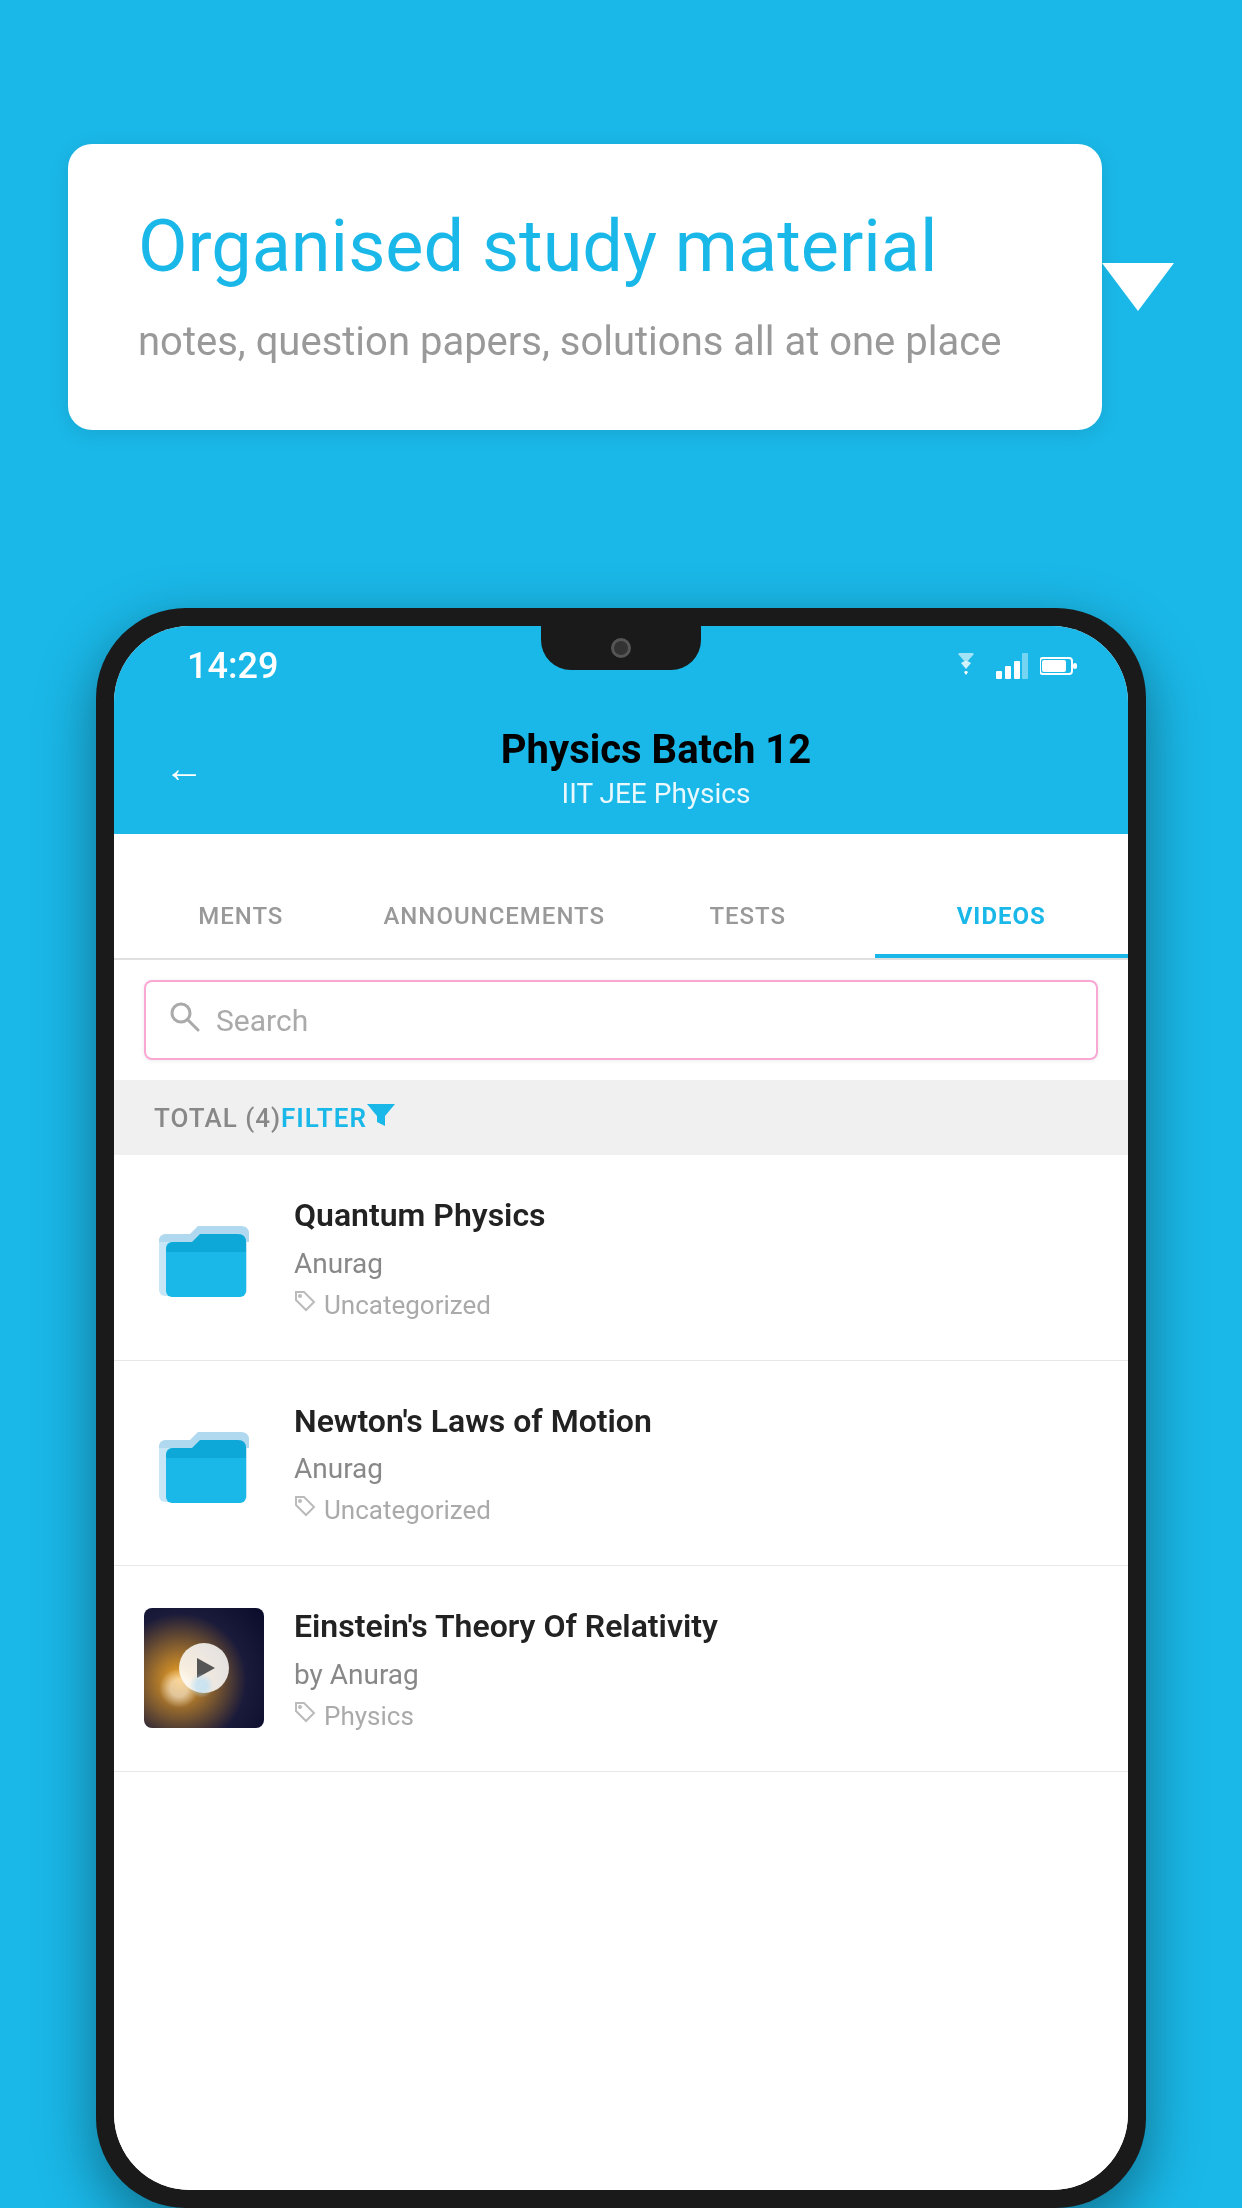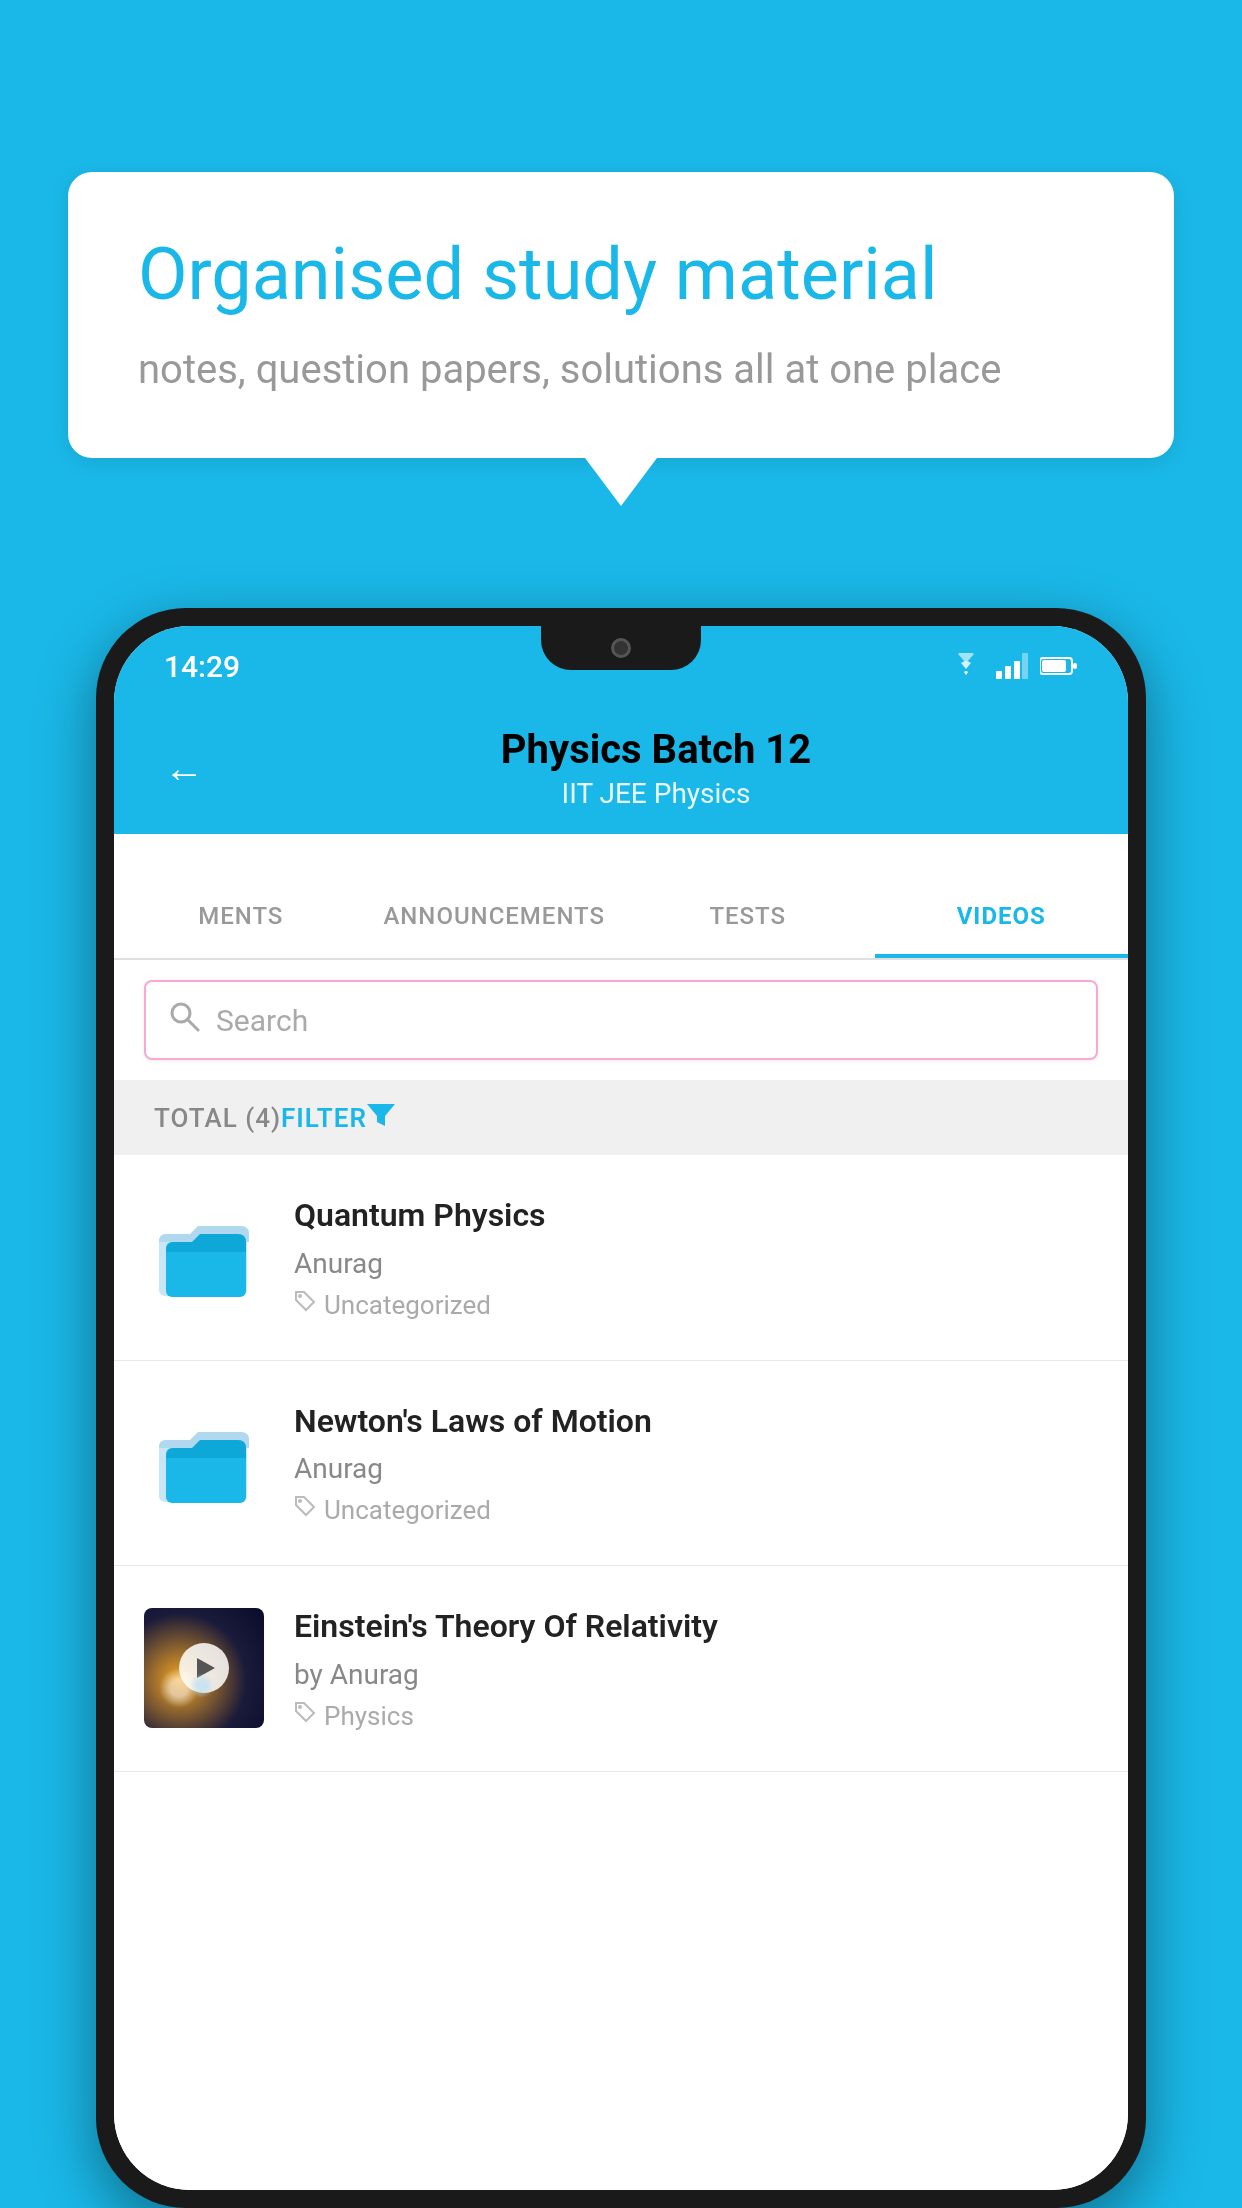--- a/index.html
+++ b/index.html
@@ -9,25 +9,24 @@
       height: 2208px;
       background-color: #1ab8e8;
       font-family: 'Roboto', Arial, sans-serif;
       overflow: hidden;
       position: relative;
     }
 
     
     .speech-bubble-container {
       position: absolute;
-      top: 172px;
+      top: 144px;
       left: 68px;
       right: 68px;
       display: flex;
-      flex-direction: column;
       align-items: center;
     }
 
     .speech-bubble {
       background: #fff;
       border-radius: 24px;
       padding: 60px 70px;
       width: 100%;
       box-shadow: 0 4px 20px rgba(0,0,0,0.1);
     }
@@ -87,22 +86,23 @@
       display: flex;
       align-items: center;
       justify-content: space-between;
       padding: 0 50px;
       position: relative;
       flex-shrink: 0;
     }
 
     .status-time {
       color: #fff;
-      font-size: 30px;
+      font-size: 36px;
       font-weight: 500;
+      margin-left: 23px;
     }
 
     .status-notch {
       position: absolute;
       top: 0;
       left: 50%;
       transform: translateX(-50%);
       width: 160px;
       height: 44px;
       background: #1a1a1a;

